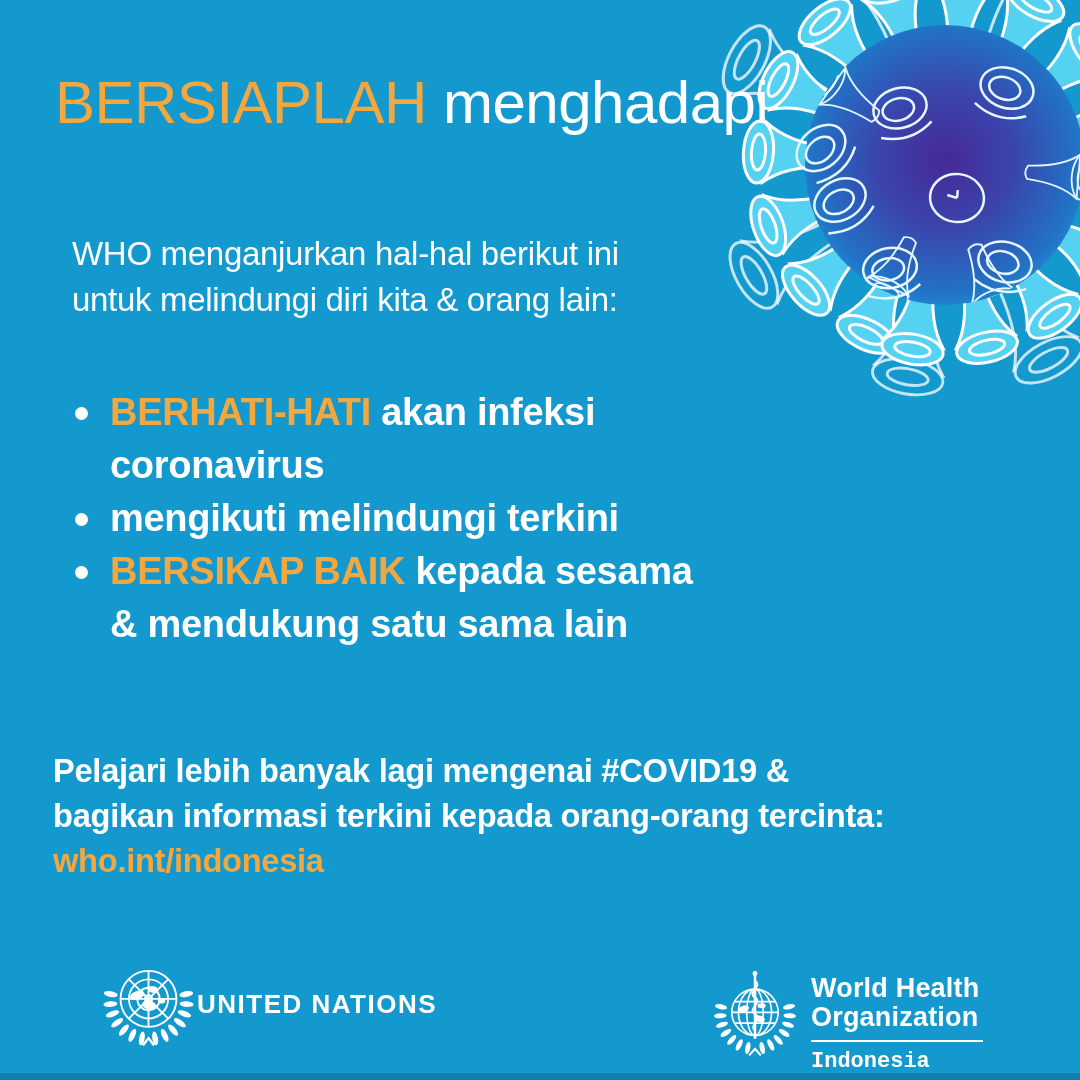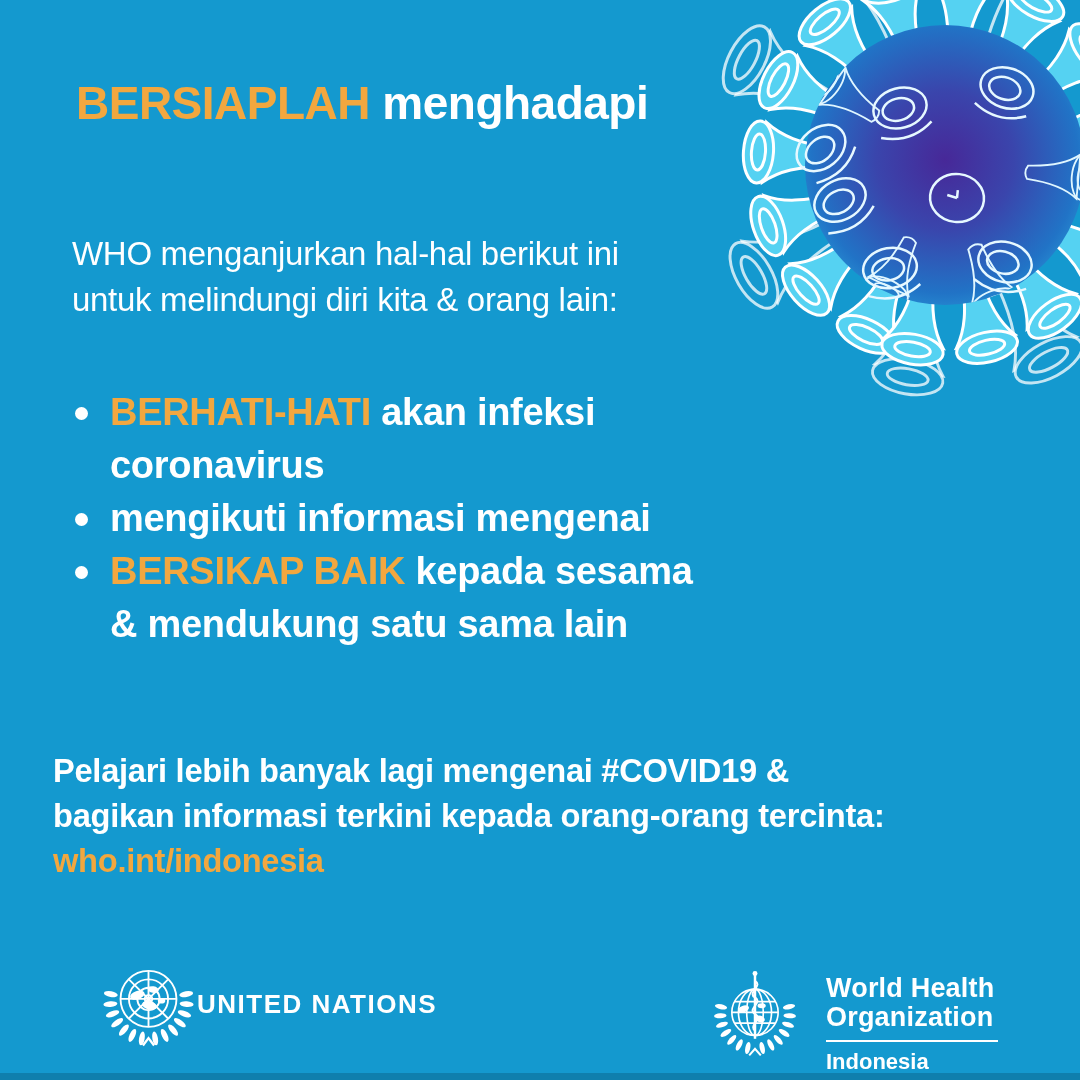--- a/index.html
+++ b/index.html
@@ -6,22 +6,22 @@
   html,body { width:1080px; height:1080px; }
   body {
     position:relative;
     background:#1499CF;
     font-family:"Liberation Sans", sans-serif;
     overflow:hidden;
   }
   .virus { position:absolute; left:655px; top:0; }
   .title {
     position:absolute; left:55px; top:72px;
-    font-size:46px; font-weight:700; line-height:62px;
-    color:#FFFFFF; letter-spacing:-0.5px;margin-left:21px;
+    font-size:60px; font-weight:400; line-height:62px;
+    color:#FFFFFF; letter-spacing:-0.5px;
   }
   .hl { color:#F2A73F; }
   .subtitle {
     position:absolute; left:72px; top:231px;
     font-size:33px; font-weight:400; line-height:46px;
     color:#FFFFFF; letter-spacing:-0.3px;
   }
   .bullets { position:absolute; left:75px; top:386px; }
   .bullet {
     display:flex; color:#FFFFFF;
@@ -41,29 +41,29 @@
   .footer .link { color:#F2A73F; }
   .un-block {
     position:absolute; left:100px; top:956px;
     display:flex; align-items:center; 
   }
   .un-label {
     font-size:26px; font-weight:700; letter-spacing:1.5px; color:#FFFFFF;
   }
   .who-block {
     position:absolute; left:712px; top:966px;
-    display:flex; gap:28px; align-items:flex-start;
+    display:flex; gap:13px; align-items:flex-start;
   }
   .who-text { padding-top:8px; }
   .who-name {
     font-size:27px; font-weight:700; line-height:29px;
     color:#FFFFFF; letter-spacing:.2px;
   }
   .who-divider { width:172px; height:2px; background:#FFFFFF; margin:8px 0 7px; }
-  .who-country { font-size:22px; font-weight:700; color:#FFFFFF; }
+  .who-country { font-size:22px; font-weight:700; color:#FFFFFF;font-family:Liberation Mono, monospace; }
   .bottom-strip {
     position:absolute; left:0; bottom:0; width:1080px; height:7px;
     background:#0F7FAD;
   }
 </style>
 </head>
 <body>
 
 <div>
 
@@ -155,21 +155,21 @@
     <div class="bullet">
       <span class="dot"></span>
       <div>
         <div><span class="hl">BERHATI-HATI</span><span> akan infeksi</span></div>
         <div>coronavirus</div>
       </div>
     </div>
     <div class="bullet">
       <span class="dot"></span>
       <div>
-        <div>mengikuti informasi mengenai</div>
+        <div>mengikuti melindungi terkini</div>
       </div>
     </div>
     <div class="bullet">
       <span class="dot"></span>
       <div>
         <div><span class="hl">BERSIKAP BAIK</span><span> kepada sesama</span></div>
         <div>&amp; mendukung satu sama lain</div>
       </div>
     </div>
   </div>

